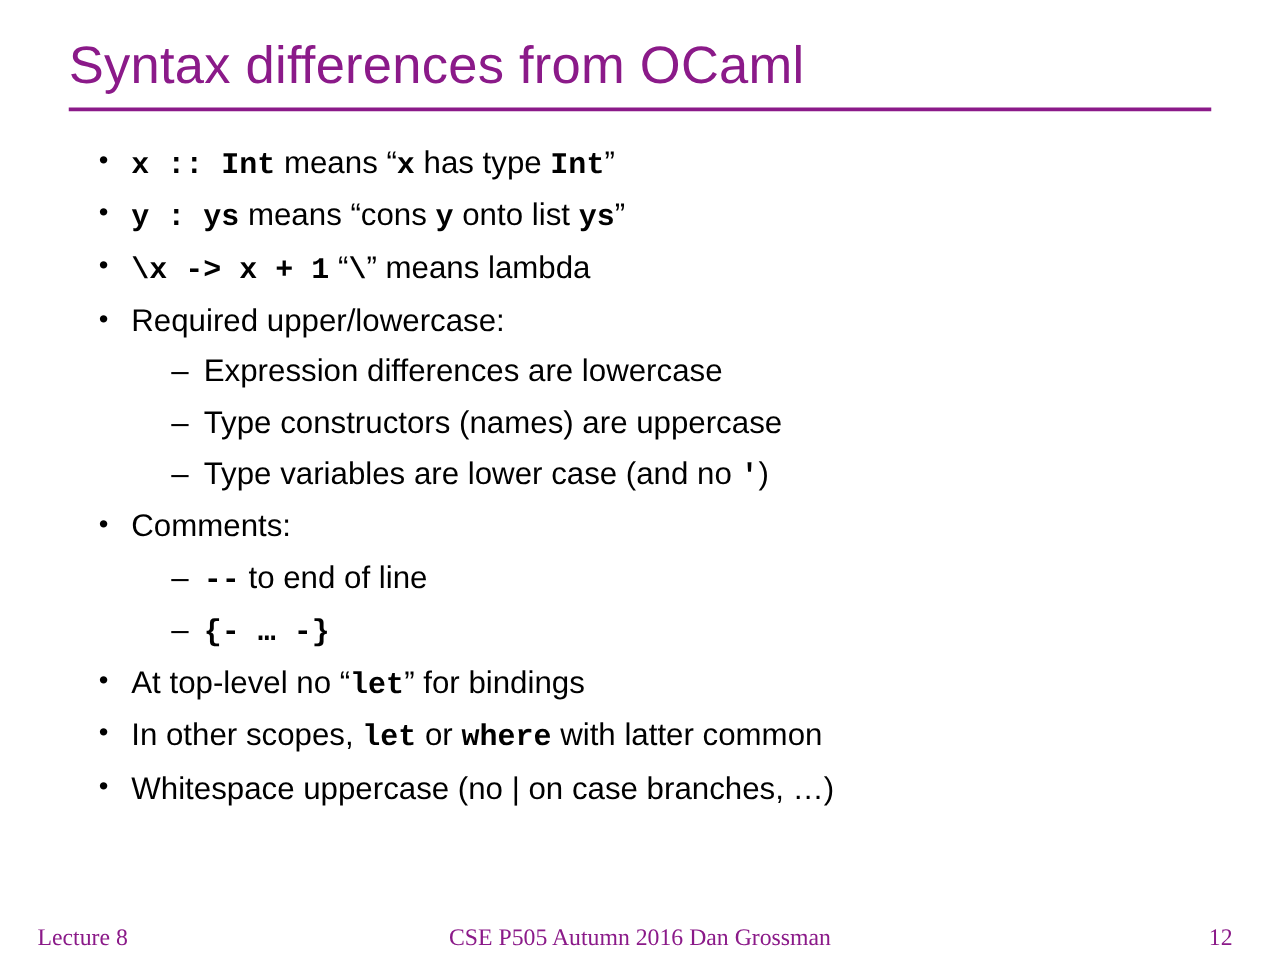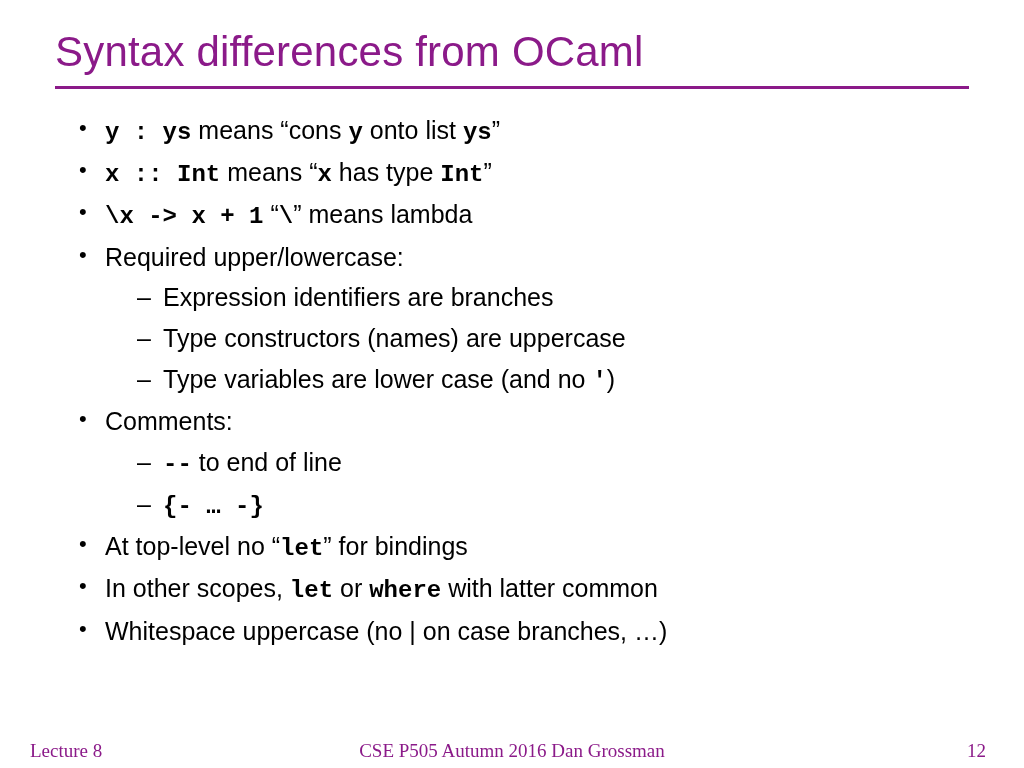--- a/index.html
+++ b/index.html
@@ -95,32 +95,32 @@
 </style>
 </head>
 <body>
 
 <div class="slide">
   <h1 class="title">Syntax differences from OCaml</h1>
   <hr class="rule">
 
   <ul class="top">
     <li>
-      <span class="mono">y : ys</span><span>  means “cons </span><span class="mono">y</span><span> onto list </span><span class="mono">ys</span><span>”</span>
+      <span class="mono">x :: Int</span><span>  means “</span><span class="mono">x</span><span> has type </span><span class="mono">Int</span><span>”</span>
     </li>
     <li>
-      <span class="mono">x :: Int</span><span>  means “</span><span class="mono">x</span><span> has type </span><span class="mono">Int</span><span>”</span>
+      <span class="mono">y : ys</span><span>  means “cons </span><span class="mono">y</span><span> onto list </span><span class="mono">ys</span><span>”</span>
     </li>
     <li>
       <span class="mono">\x -&gt; x + 1</span><span>  “</span><span class="mono">\</span><span>” means lambda</span>
     </li>
     <li>
       <span>Required upper/lowercase:</span>
       <ul class="sub">
-        <li>Expression identifiers are branches</li>
+        <li>Expression differences are lowercase</li>
         <li>Type constructors (names) are uppercase</li>
         <li><span>Type variables are lower case (and no </span><span class="mono">'</span><span>)</span></li>
       </ul>
     </li>
     <li>
       <span>Comments:</span>
       <ul class="sub">
         <li><span class="mono">--</span><span> to end of line</span></li>
         <li><span class="mono">{- … -}</span></li>
       </ul>

